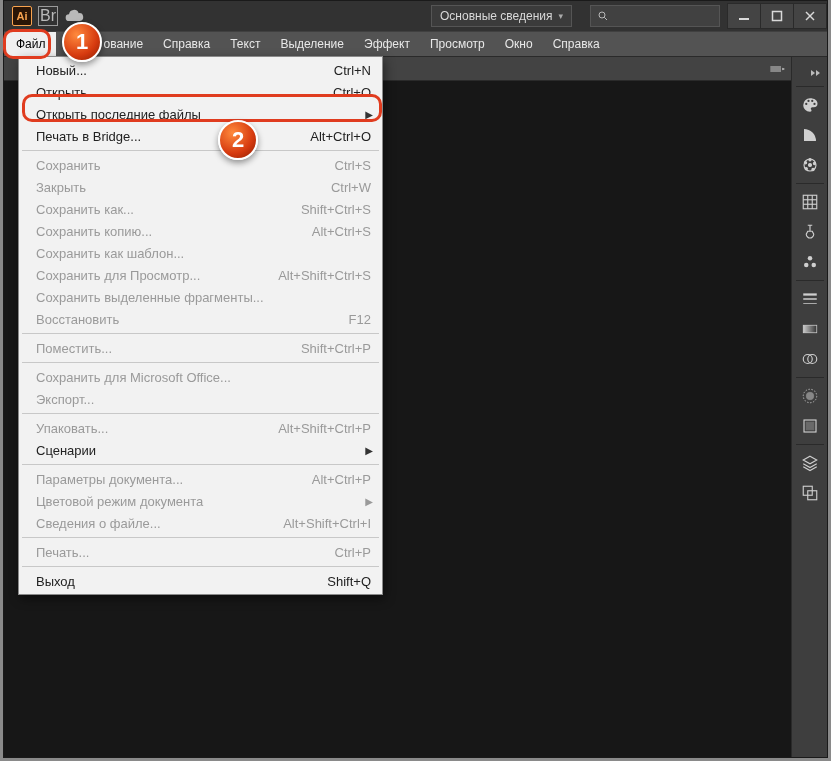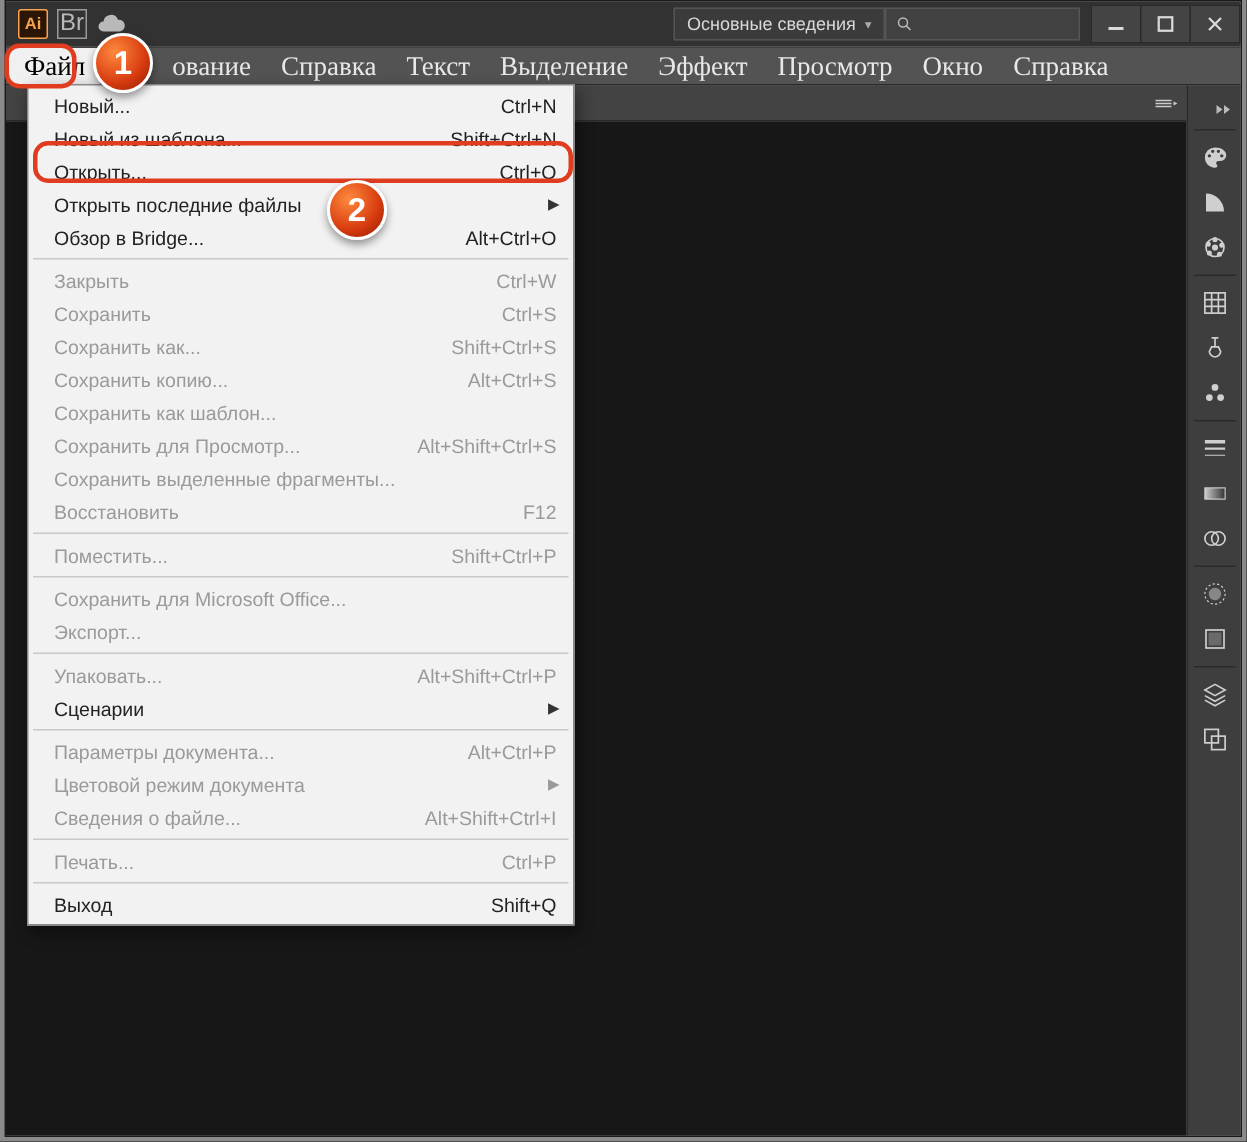--- a/index.html
+++ b/index.html
@@ -49,21 +49,21 @@
   .cloud-icon {
     width: 20px; height: 20px;
     color: #b9b9b9;
     display: flex; align-items: center; justify-content: center;
   }
   .tb-mid {
     flex: 1;
     display: flex;
     justify-content: flex-end;
     align-items: center;
-    gap: 0;
+    gap: 18px;
     padding-right: 8px;
   }
   .workspace-select {
     height: 22px;
     background: #3b3b3b;
     border: 1px solid #555;
     color: #d9d9d9;
     display: flex; align-items: center;
     padding: 0 8px;
     gap: 6px;
@@ -100,24 +100,23 @@
     background: #535353;
     border-top: 1px solid #404040;
     border-bottom: 1px solid #2a2a2a;
     display: flex;
     align-items: stretch;
     padding-left: 2px;
   }
   .menu-item {
     padding: 0 10px;
     color: #e8e8e8;
-    font-size: 18px;
+    font-size: 12px;
     display: flex; align-items: center;
     cursor: default;
-    font-family: Liberation Serif, serif;
   }
   .menu-item.active {
     background: #f0f0f0;
     color: #000;
   }
   
   .file-ring {
     position: absolute;
     left: 3px; top: 29px;
     width: 48px; height: 30px;
@@ -415,43 +414,39 @@
     </div>
   </div>
 </div>
 
 <div class="dropdown" id="file-dropdown">
     <div class="dd-item">
       <span>Новый...</span>
       <span class="shortcut">Ctrl+N</span>
     </div>
     <div class="dd-item">
-      <span>Новый из шаблона...</span>
-      <span class="shortcut">Shift+Ctrl+N</span>
-    </div>
-    <div class="dd-item">
       <span>Открыть...</span>
       <span class="shortcut">Ctrl+O</span>
     </div>
     <div class="dd-item">
       <span>Открыть последние файлы</span>
       <span class="submenu-arrow">▶</span>
     </div>
     <div class="dd-item">
-      <span>Обзор в Bridge...</span>
+      <span>Печать в Bridge...</span>
       <span class="shortcut">Alt+Ctrl+O</span>
     </div>
     <div class="dd-sep"></div>
+    <div class="dd-item disabled">
+      <span>Сохранить</span>
+      <span class="shortcut">Ctrl+S</span>
+    </div>
     <div class="dd-item disabled">
       <span>Закрыть</span>
       <span class="shortcut">Ctrl+W</span>
-    </div>
-    <div class="dd-item disabled">
-      <span>Сохранить</span>
-      <span class="shortcut">Ctrl+S</span>
     </div>
     <div class="dd-item disabled">
       <span>Сохранить как...</span>
       <span class="shortcut">Shift+Ctrl+S</span>
     </div>
     <div class="dd-item disabled">
       <span>Сохранить копию...</span>
       <span class="shortcut">Alt+Ctrl+S</span>
     </div>
     <div class="dd-item disabled">

